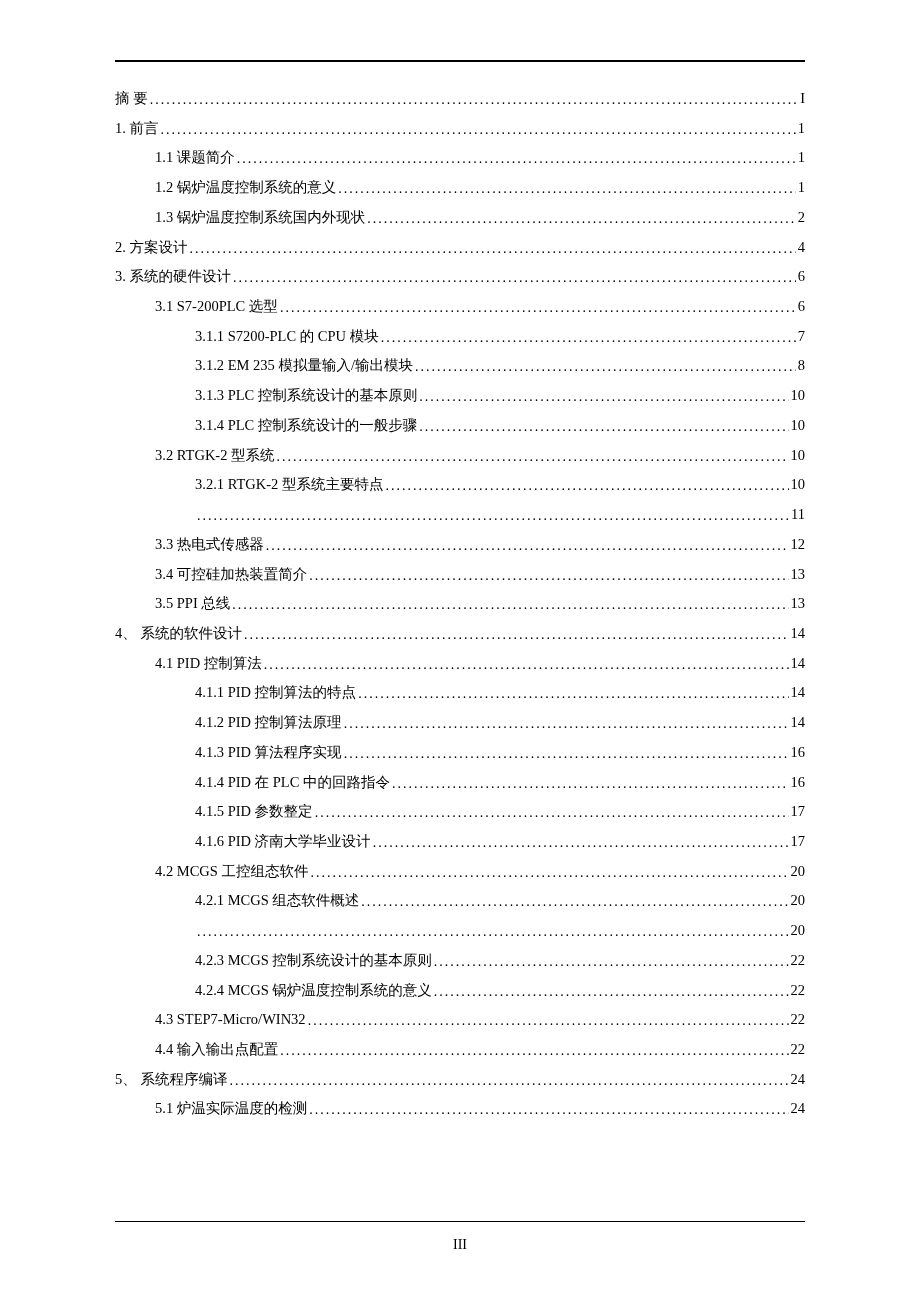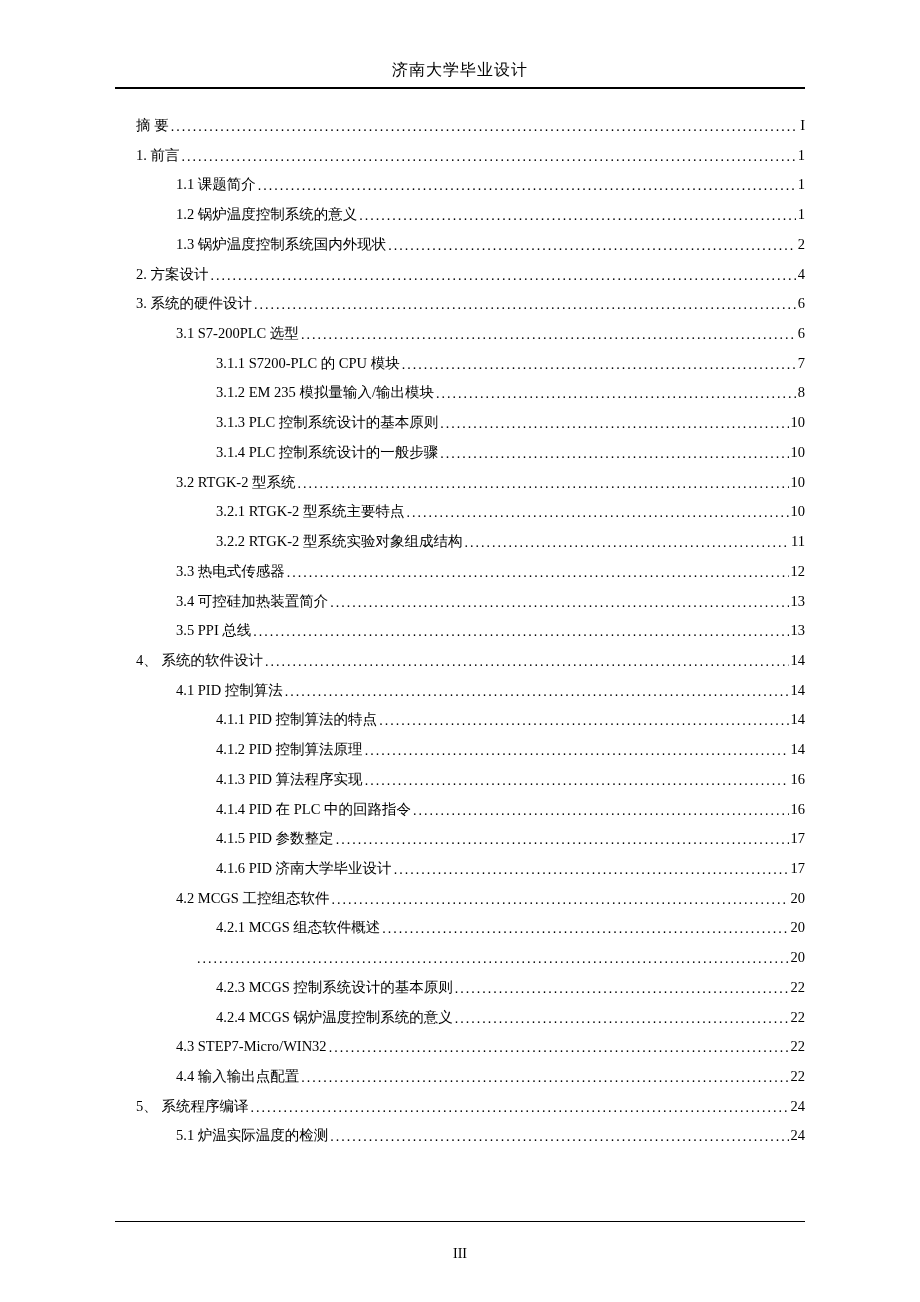--- a/index.html
+++ b/index.html
@@ -28,21 +28,20 @@
     font-size: 14.5px;
     line-height: 2.05;
   }
   .toc-row {
     display: flex;
     align-items: baseline;
     white-space: nowrap;
   }
   .toc-label {
     flex: 0 0 auto;
-    margin-left: 21px;
   }
   .toc-leader {
     flex: 1 1 auto;
     overflow: hidden;
     position: relative;
     margin: 0 2px;
   }
   .toc-leader::after {
     content: "................................................................................................................................................................................................";
     letter-spacing: 2px;
@@ -58,32 +57,31 @@
   .indent-2 { padding-left: 80px; }
   .bottom-rule {
     border-top: 1.5px solid #000;
     position: absolute;
     left: 115px;
     right: 115px;
     bottom: 80px;
   }
   .page-num {
     position: absolute;
-    bottom: 40px;
+    bottom: 49px;
     width: 100%;
     text-align: center;
     font-size: 14px;
     font-family: "Times New Roman", serif;
   }
 </style>
 </head>
 <body>
 
 <div class="page">
-  <div class="header-title">济南大学毕业设计</div>
   <div class="header-rule"></div>
   <div class="toc" id="toc">
       <div class="toc-row indent-0">
         <span class="toc-label">摘    要</span>
         <span class="toc-leader"></span>
         <span class="toc-page">I</span>
       </div>
       <div class="toc-row indent-0">
         <span class="toc-label">1. 前言</span>
         <span class="toc-leader"></span>
@@ -143,21 +141,20 @@
         <span class="toc-label">3.2 RTGK-2 型系统</span>
         <span class="toc-leader"></span>
         <span class="toc-page">10</span>
       </div>
       <div class="toc-row indent-2">
         <span class="toc-label">3.2.1 RTGK-2 型系统主要特点</span>
         <span class="toc-leader"></span>
         <span class="toc-page">10</span>
       </div>
       <div class="toc-row indent-2">
-        <span class="toc-label">3.2.2 RTGK-2 型系统实验对象组成结构</span>
         <span class="toc-leader"></span>
         <span class="toc-page">11</span>
       </div>
       <div class="toc-row indent-1">
         <span class="toc-label">3.3 热电式传感器</span>
         <span class="toc-leader"></span>
         <span class="toc-page">12</span>
       </div>
       <div class="toc-row indent-1">
         <span class="toc-label">3.4 可控硅加热装置简介</span>

